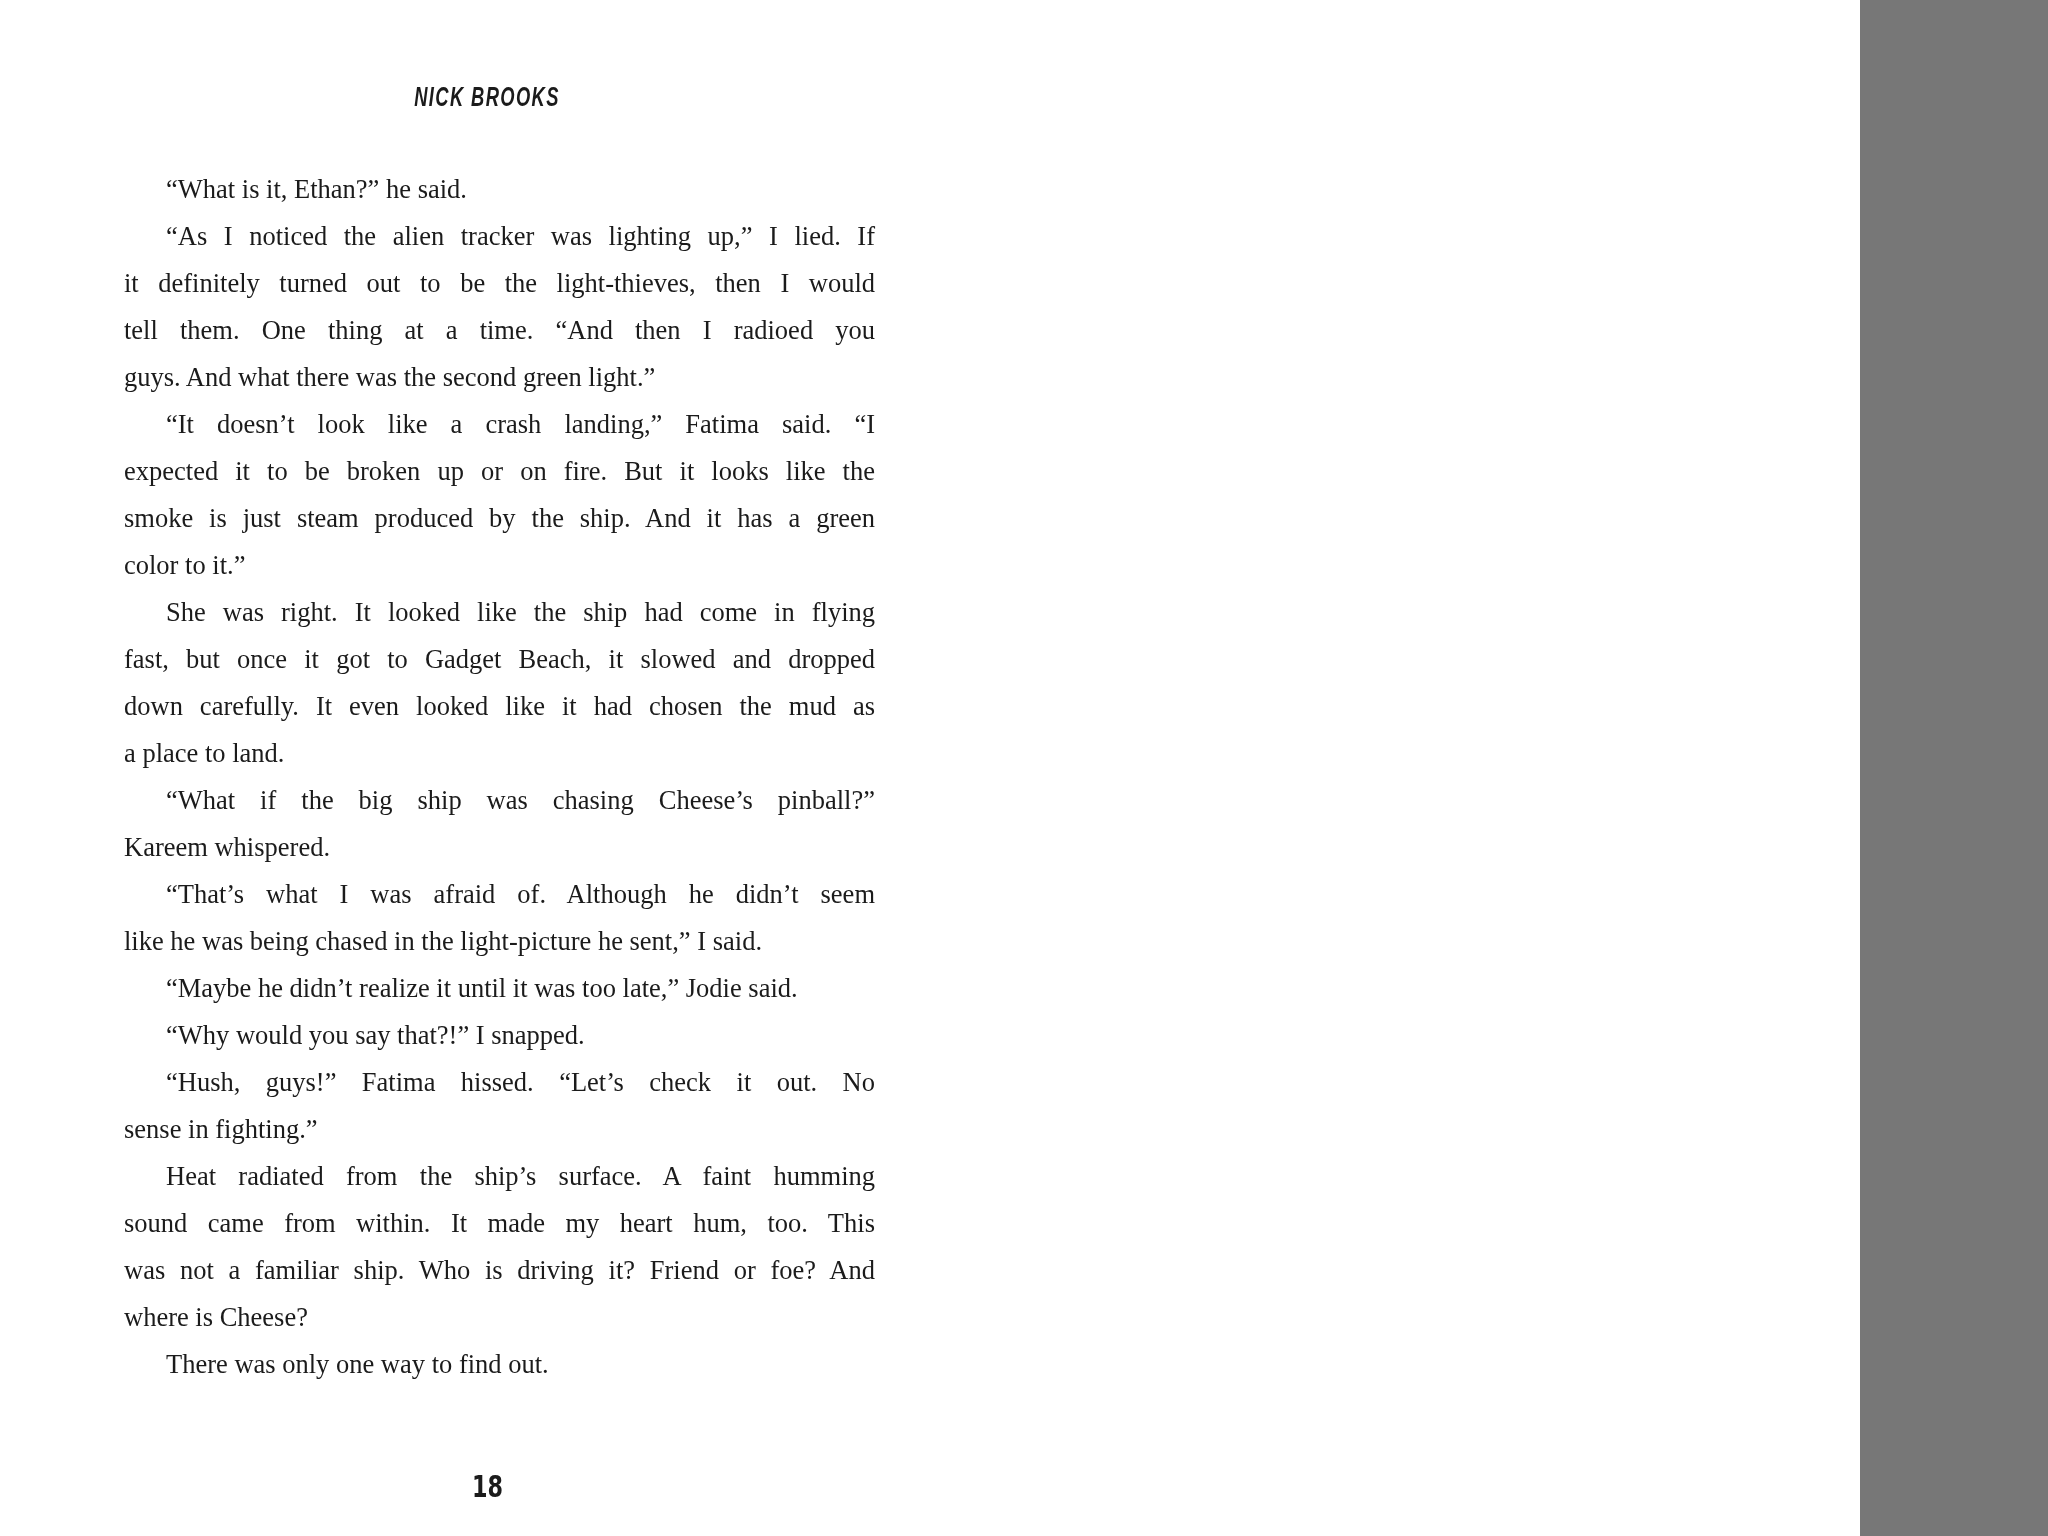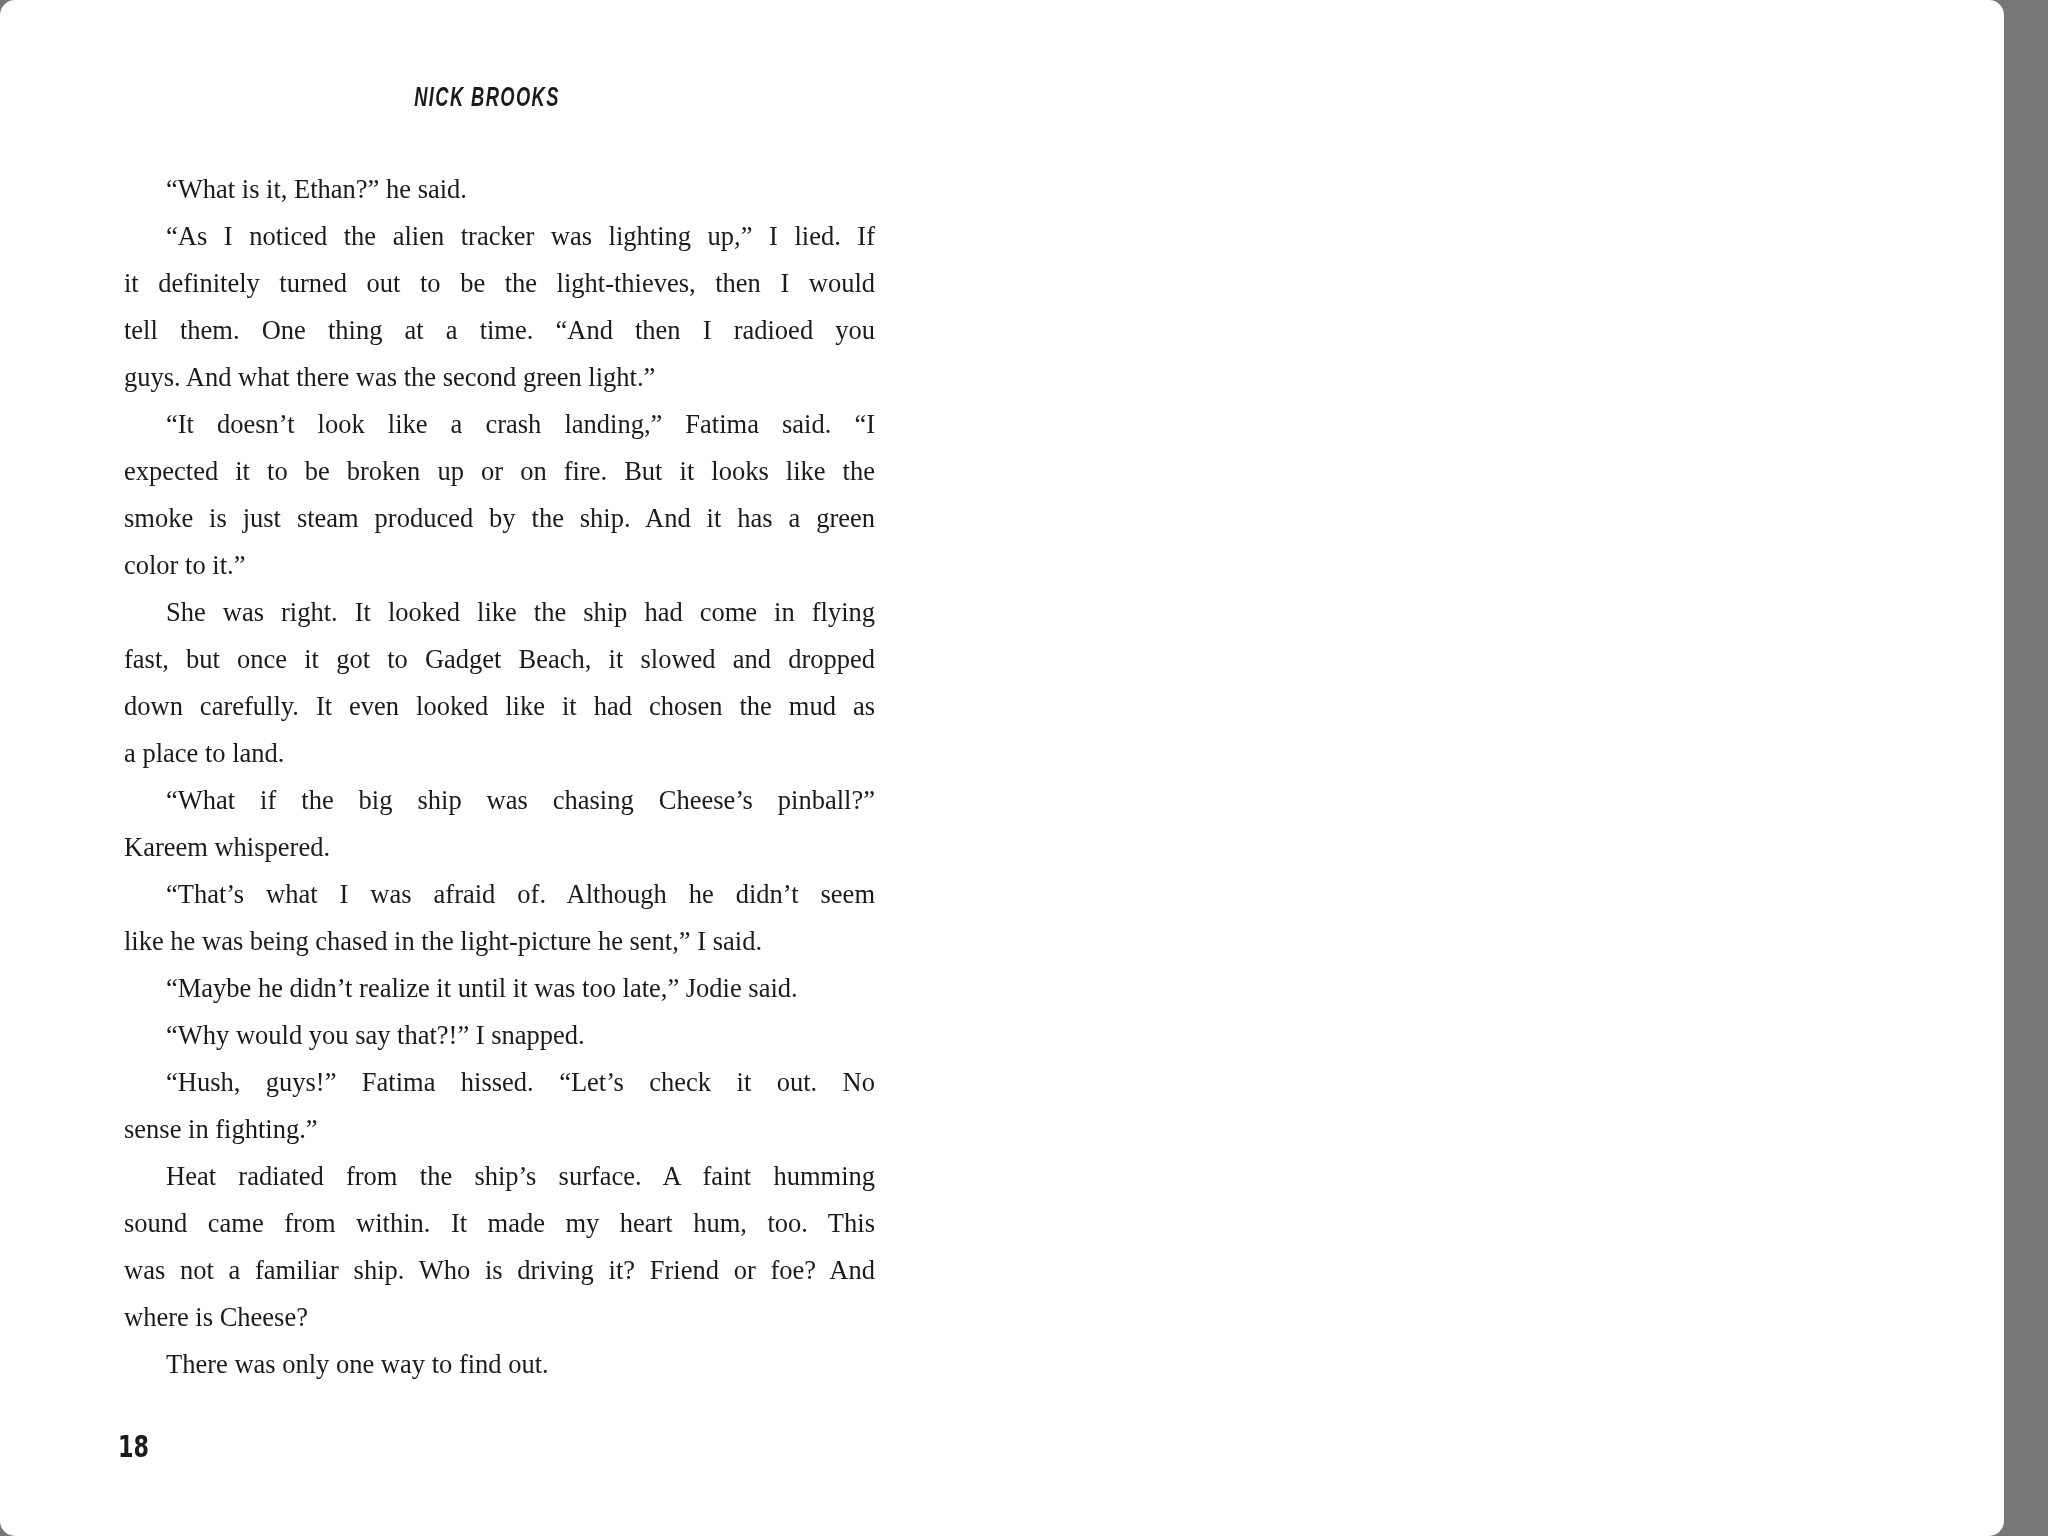--- a/index.html
+++ b/index.html
@@ -1,22 +1,21 @@
 <!DOCTYPE html>
 <html style="--ink: #1b1b1b; --paper: #ffffff;"><head>
 <meta charset="utf-8">
 <style>
   :root { --ink:#1b1b1b; --paper:#ffffff; }
   html,body { margin:0; padding:0; background:#777; }
   .book {
-    position:relative; width:2004px; height:1536px;
+    position:relative; width:1860px; height:1536px;
     background:var(--paper); color:var(--ink);
     font-family:"Liberation Serif","DejaVu Serif",serif;
     overflow:hidden;
-    border-radius:15px;
   }
   .page { position:absolute; top:0; height:1536px; }
   .page.left  { left:0;    width:1024px; }
   .page.right { left:1024px; width:1024px; }
 
   
   .running-header {
     position:absolute; left:112px; top:82px; width:751px;
     text-align:center;
   }
@@ -35,21 +34,21 @@
   .line {
     height:47px; line-height:47px; font-size:26.5px;
     white-space:nowrap; overflow:visible;
     text-align:left; text-justify:inter-word;
   }
   .line.just { text-align:justify; text-align-last:justify; }
   .line.indent { text-indent:42px; }
   .it { }
 
   
-  .folio { position:absolute; top:1428px; }
+  .folio { position:absolute; top:1468px; text-align:center; }
   .folio-left  { left:112px;  width:751px; }
   .folio span {
     display:inline-block;
     font-family:"DejaVu Sans","Liberation Sans",sans-serif;
     font-weight:700; font-size:31px;
     transform:scaleX(0.72); transform-origin:center;
   }
 </style>
 </head>
 <body>

